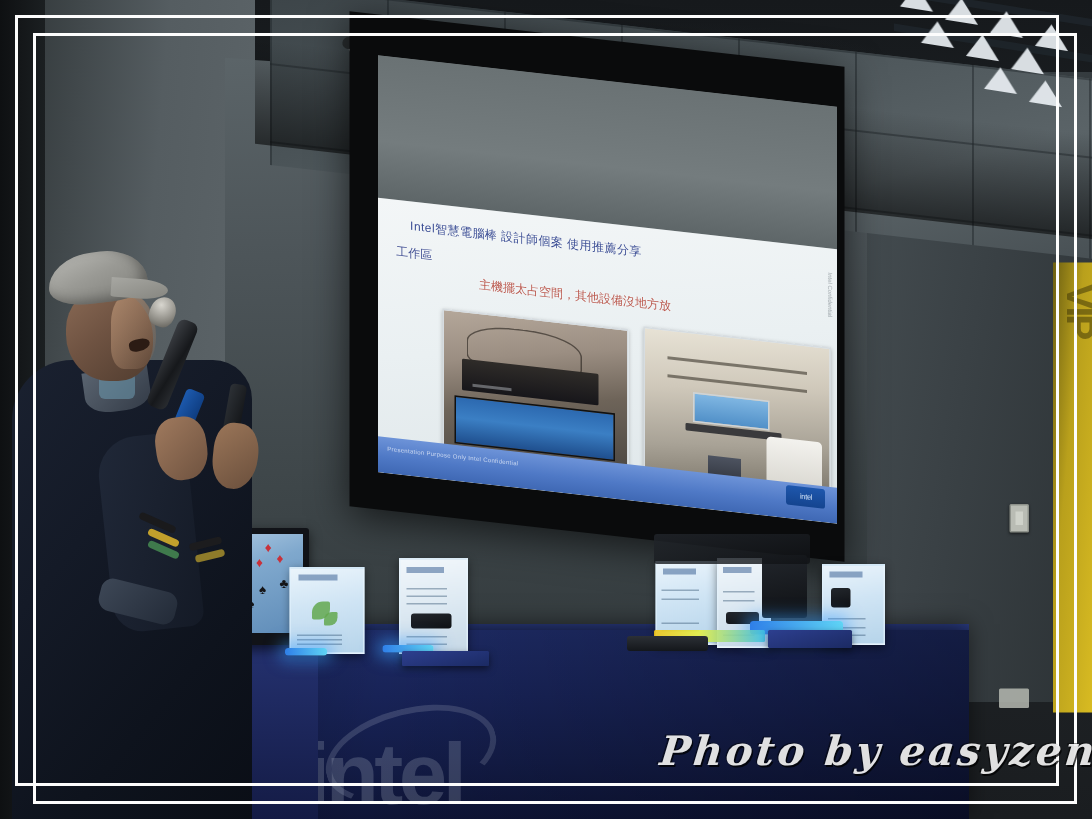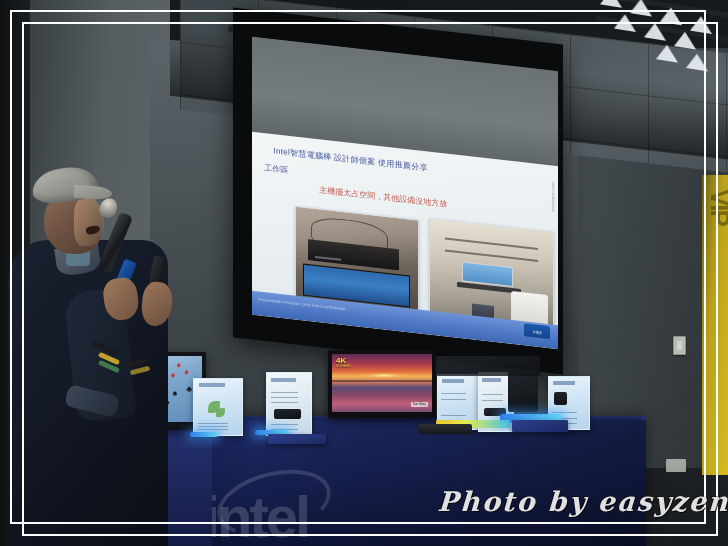--- a/index.html
+++ b/index.html
@@ -614,32 +614,20 @@
         <div class="card-back" style="left:12%; top:30%; width:22%; height:34%;"></div>
         <div class="card-face" style="left:2%;  top:46%; width:20%; height:30%;"></div>
         <div class="card-face" style="left:24%; top:52%; width:20%; height:30%;"></div>
         <div class="card-back" style="left:30%; top:22%; width:20%; height:30%;"></div>
       </div>
       <div class="mon-stand"></div>
       <div class="led-blue" style="left:28px; top:82px; width:26px; height:4px;"></div>
       <div class="led-blue" style="left:12px; top:92px; width:14px; height:3px;"></div>
     </div>
 
-    <div class="mon-4k">
-      <div class="bezel"></div>
-      <div class="scr">
-        <div class="sun-glow"></div>
-        <div class="horizon"></div>
-        <div class="label-4k">
-          <span>4K</span>
-          <small>ULTRA HD</small>
-        </div>
-        <div class="mon-4k-tag">Sun Glory</div>
-      </div>
-    </div>
 
     <div class="sheet" style="left:193px; top:378px; width:48px; height:56px;">
       <div class="hd"></div>
       <div class="leaf" style="left:30%; top:40%; width:12px; height:12px;"></div>
       <div class="leaf" style="left:46%; top:52%; width:9px; height:9px;"></div>
       <div class="ln" style="top:78%"></div>
       <div class="ln" style="top:84%"></div>
       <div class="ln" style="top:90%"></div>
     </div>
 

